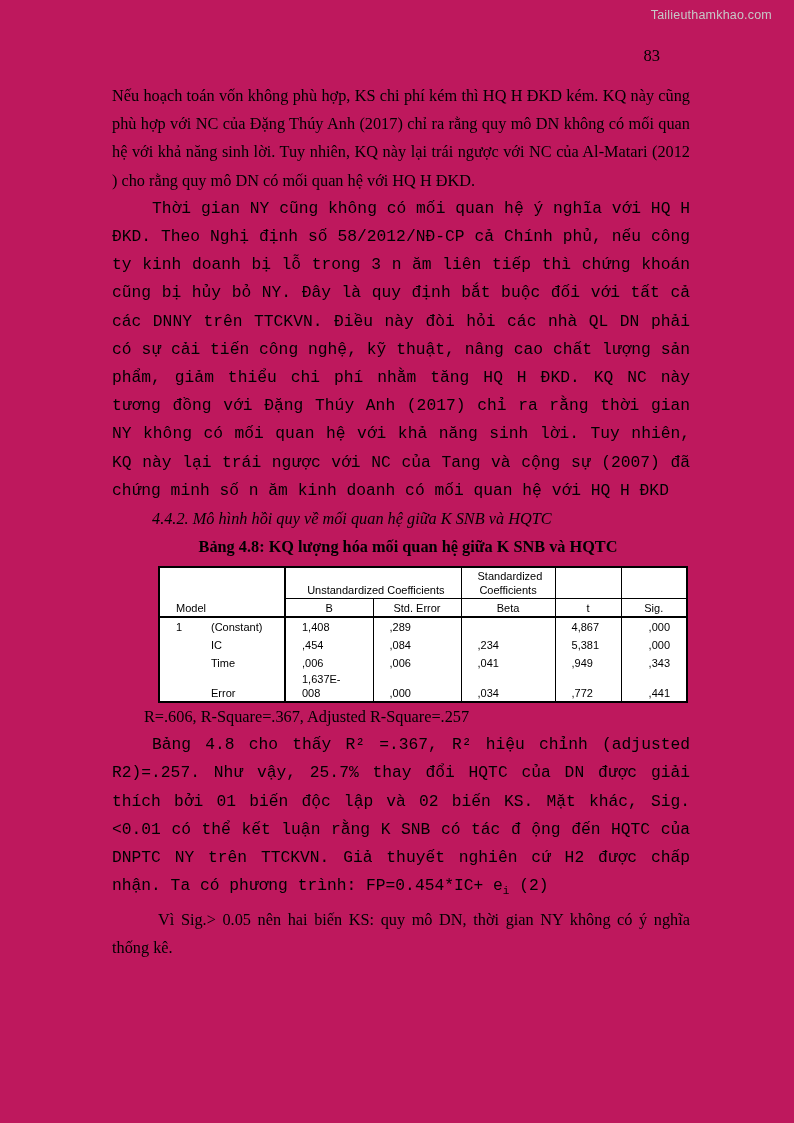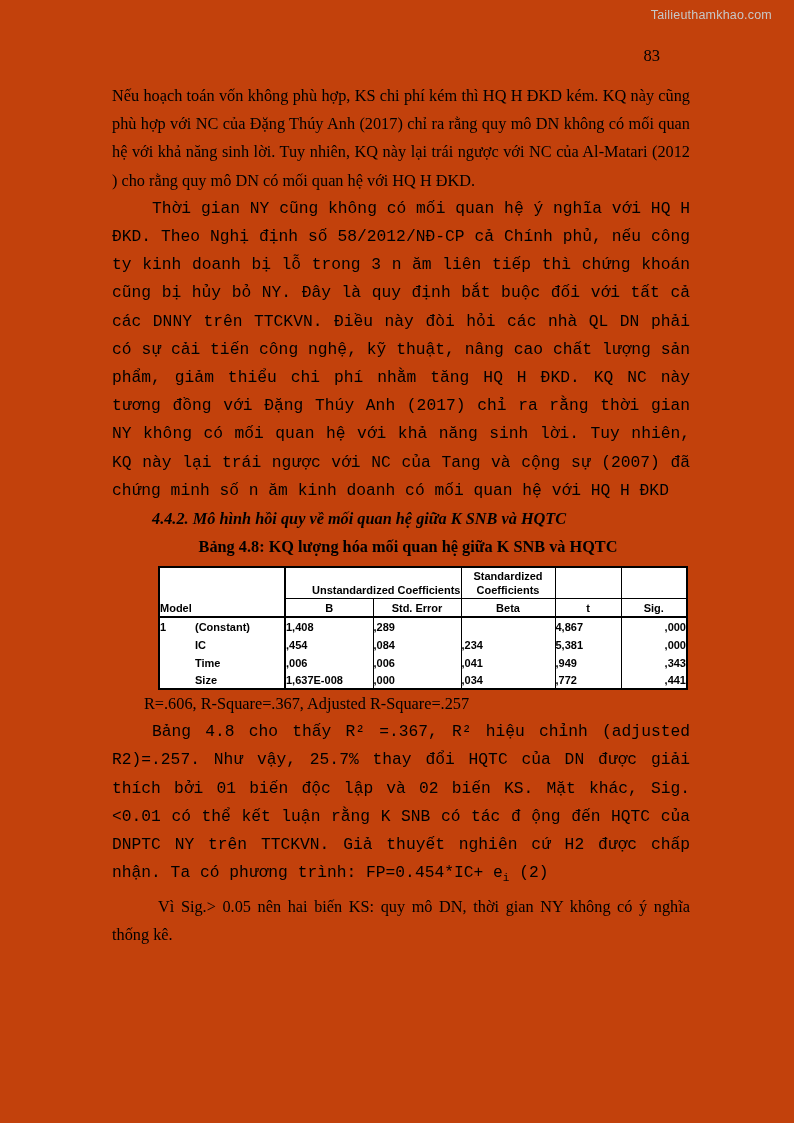--- a/index.html
+++ b/index.html
@@ -14,21 +14,21 @@
     position: relative;
     font-family: "Liberation Serif", "DejaVu Serif", serif;
     color: #000;
     overflow: hidden;
   }
 
   .page {
     position: relative;
     width: 794px;
     height: 1123px;
-    background: #c2410c;
+    background: #be185d;
   }
 
   
   .watermark {
     position: absolute;
     top: 8px;
     right: 22px;
     font-family: "Liberation Sans", "DejaVu Sans", sans-serif;
     font-size: 12.5px;
     color: #c7c7c7;
@@ -66,21 +66,21 @@
     font-family: Liberation Mono, monospace;
   }
   p.body-par.indent-lg {
     text-indent: 46px;
   }
 
   h3.sub-heading {
     margin: 0;
     font-size: 16.3px;
     line-height: 28.2px;
-    font-weight: bold;
+    font-weight: normal;
     font-style: italic;
     text-indent: 40px;
   }
 
   .table-caption {
     margin: 0;
     font-size: 16.3px;
     line-height: 28.2px;
     font-weight: bold;
     text-align: center;
@@ -95,22 +95,22 @@
   table.spss {
     border-collapse: collapse;
     font-family: "Liberation Sans", "DejaVu Sans", sans-serif;
     font-size: 11px;
     color: #000;
     table-layout: fixed;
     width: 528px;
     background: #fff;
   }
   table.spss td, table.spss th {
-    padding: 1px 0;
-    font-weight: bold;
+    padding: 1px 16px;
+    font-weight: normal;
     vertical-align: bottom;
     line-height: 14px;
     height: 18px;
   }
   
   table.spss {
     border-top: 2px solid #000;
     border-bottom: 2px solid #000;
     border-left: 2px solid #000;
     border-right: 2px solid #000;
@@ -260,21 +260,21 @@
             <td class="rowlabel-name">Time</td>
             <td class="num">,006</td>
             <td class="num">,006</td>
             <td class="num">,041</td>
             <td class="num">,949</td>
             <td class="num-last">,343</td>
           </tr>
 
           <tr>
             <td class="rowlabel-num" style="border-right:none;"></td>
-            <td class="rowlabel-name">Size</td>
+            <td class="rowlabel-name">Error</td>
             <td class="num">1,637E-008</td>
             <td class="num">,000</td>
             <td class="num">,034</td>
             <td class="num">,772</td>
             <td class="num-last">,441</td>
           </tr>
         </tbody>
       </table>
 
     </div>

